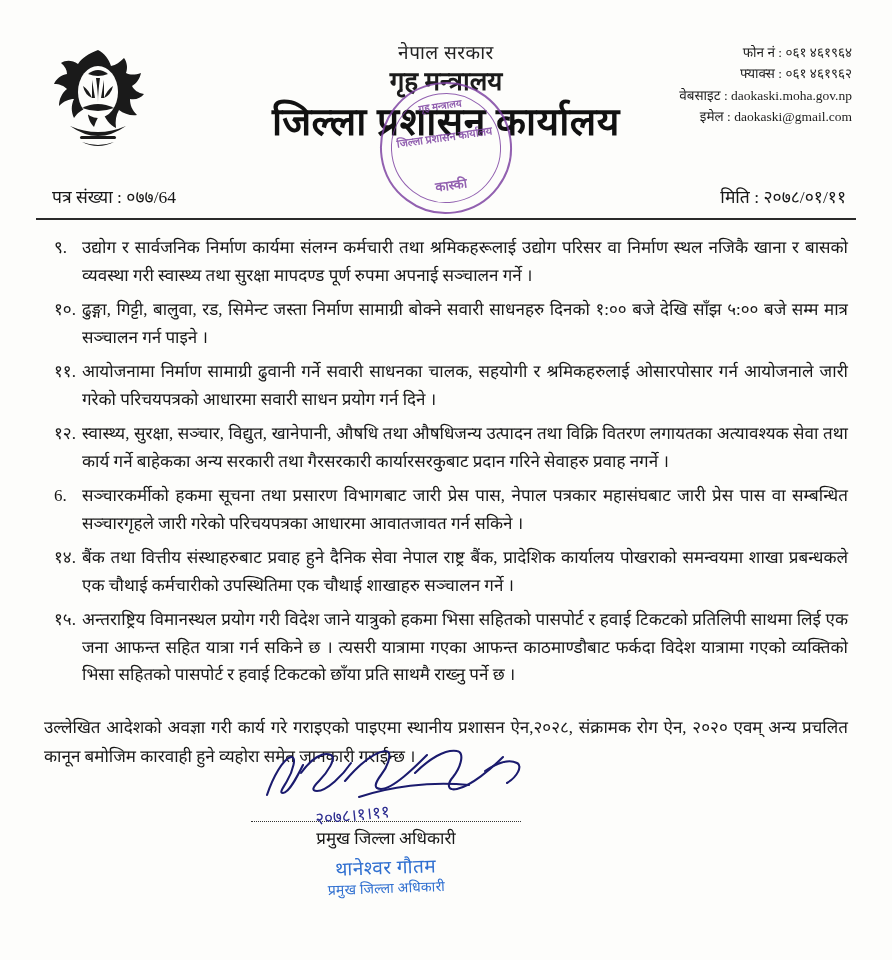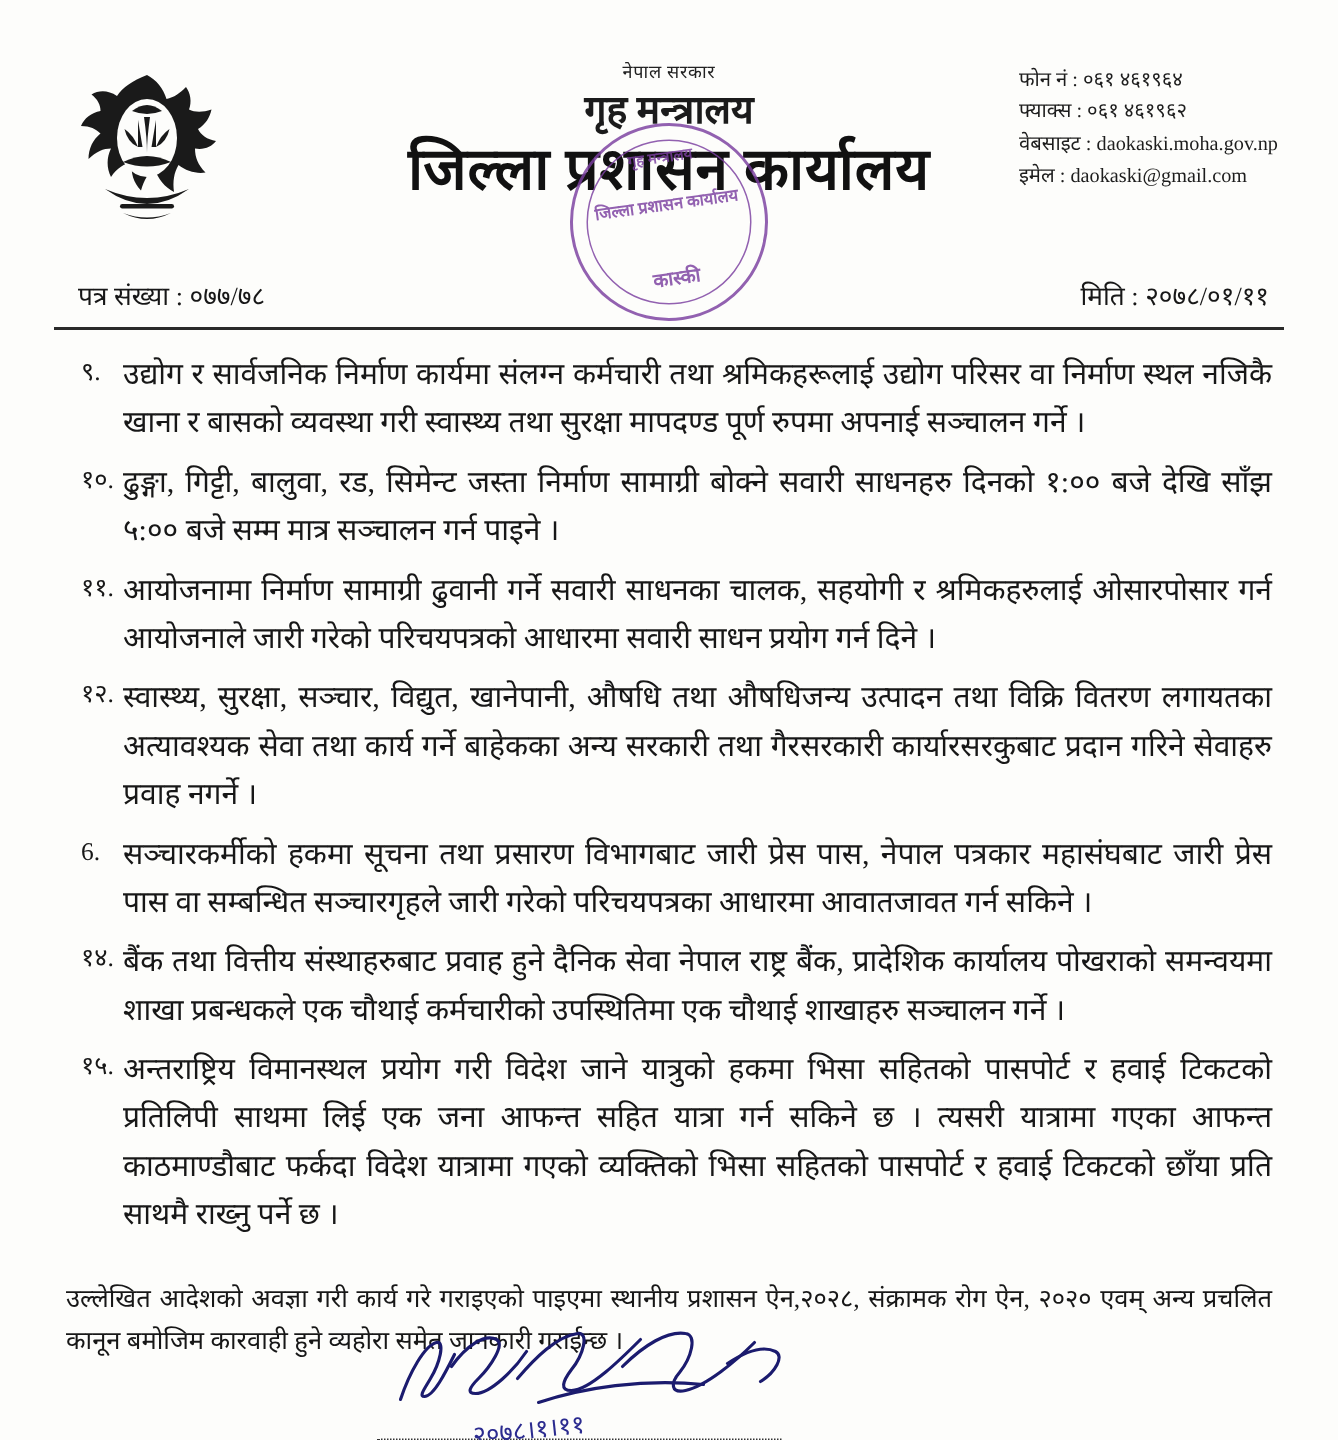--- a/index.html
+++ b/index.html
@@ -39,21 +39,21 @@
     height: 104px;
   }
   .emblem svg { display: block; }
 
   .header-center {
     text-align: center;
     position: relative;
     padding-top: 16px;
   }
   .gov-line {
-    font-size: 12px;
+    font-size: 19px;
     letter-spacing: 0.5px;
     color: #222;
     line-height: 1.15;
   }
   .ministry-line {
     font-size: 26px;
     color: #1b1b1b;
     line-height: 1.2;
     margin-top: 2px;
     font-weight: 600;
@@ -117,21 +117,21 @@
 
   .contact {
     position: absolute;
     right: 40px;
     top: 42px;
     font-size: 13.5px;
     line-height: 1.58;
     color: #1d1d1d;
     text-align: left;
   }
-  .contact div { white-space: nowrap; }
+  .contact div { white-space: nowrap; text-align: right; }
 
   
   .meta-row {
     display: flex;
     justify-content: space-between;
     align-items: flex-end;
     padding: 4px 46px 0 52px;
     font-size: 17.5px;
   }
   .rule {
@@ -152,21 +152,21 @@
     width: 38px;
     flex: 0 0 38px;
     font-size: 17px;
     line-height: 1.62;
     text-align: left;
     padding-left: 10px;
     box-sizing: border-box;
   }
   .item-text {
     flex: 1;
-    font-size: 20px;
+    font-size: 17px;
     line-height: 1.62;
     text-align: justify;
     text-justify: inter-word;
   }
 
   .closing {
     padding: 18px 44px 0 44px;
     font-size: 17px;
     line-height: 1.68;
     text-align: justify;
@@ -275,21 +275,21 @@
       <div>फोन नं : ०६१ ४६१९६४</div>
       <div>फ्याक्स : ०६१ ४६१९६२</div>
       <div>वेबसाइट : daokaski.moha.gov.np</div>
       <div>इमेल : daokaski@gmail.com</div>
     </div>
   </div>
 
   <div class="meta-row">
     <div>
       <span>पत्र संख्या :</span>
-      <span>०७७/७८</span>
+      <span>०७७/64</span>
     </div>
     <div>
       <span>मिति :</span>
       <span>२०७८/०१/११</span>
     </div>
   </div>
   <div class="rule"></div>
 
   <div class="body-list">
 

